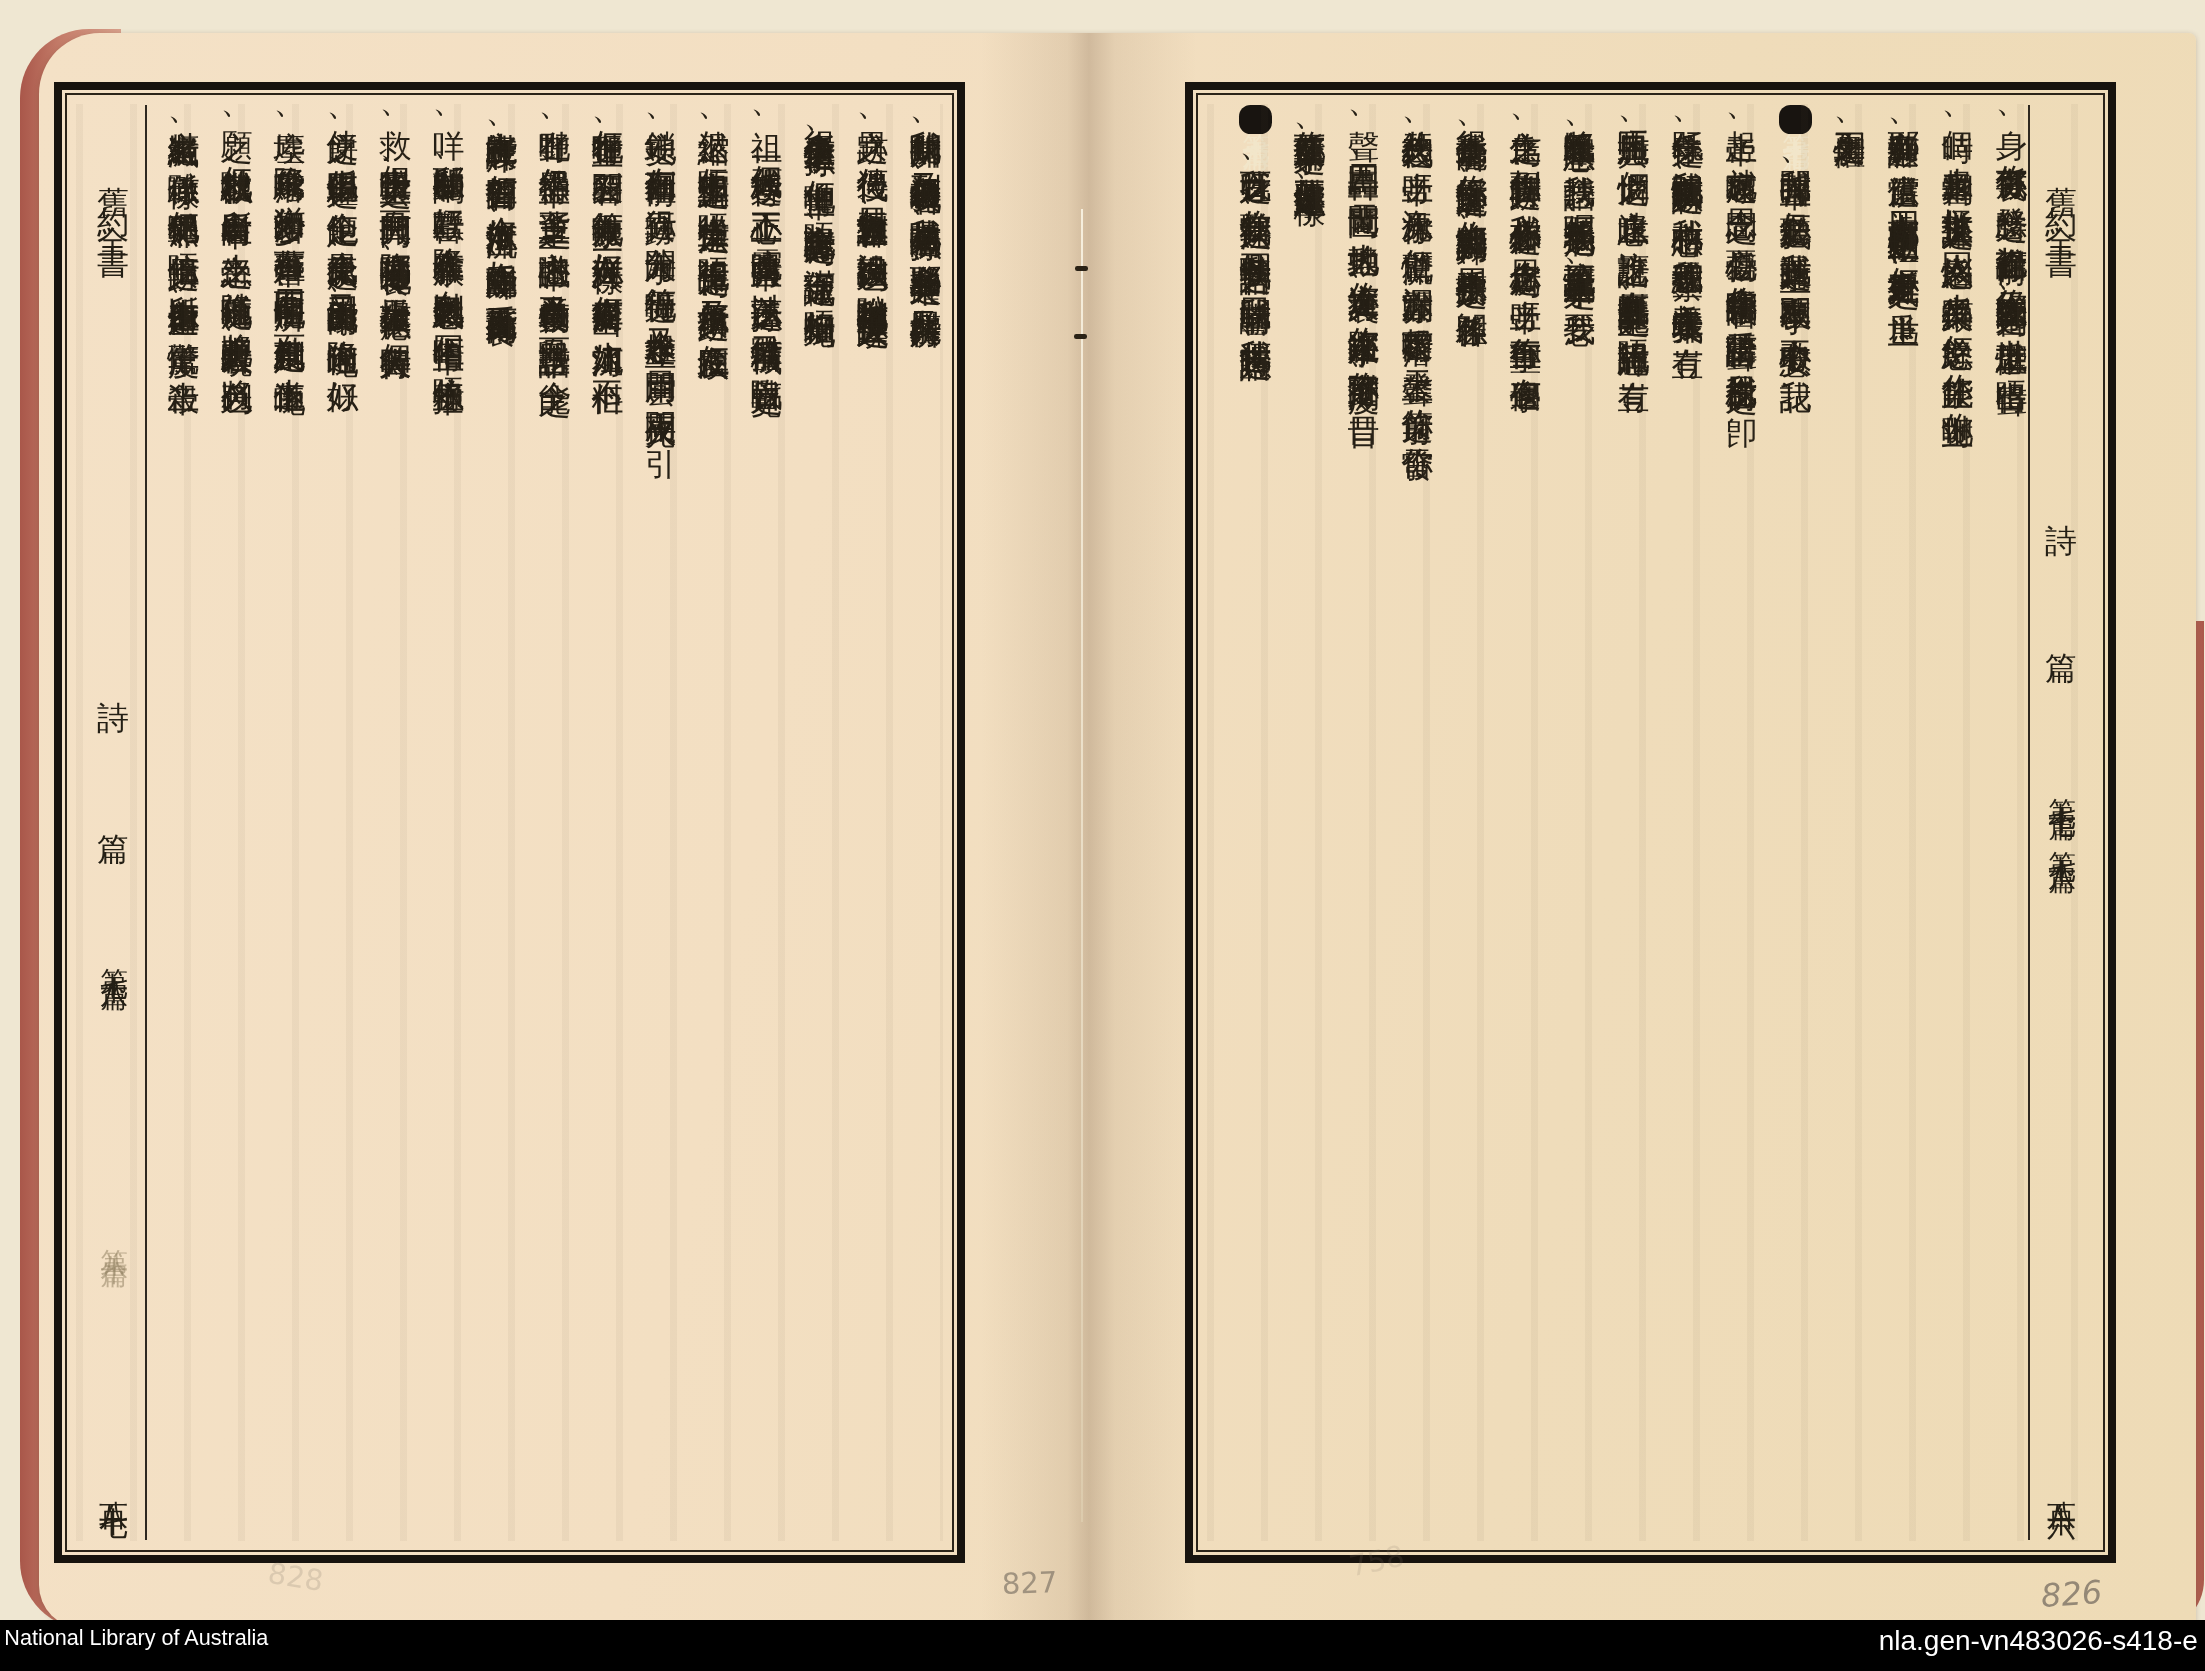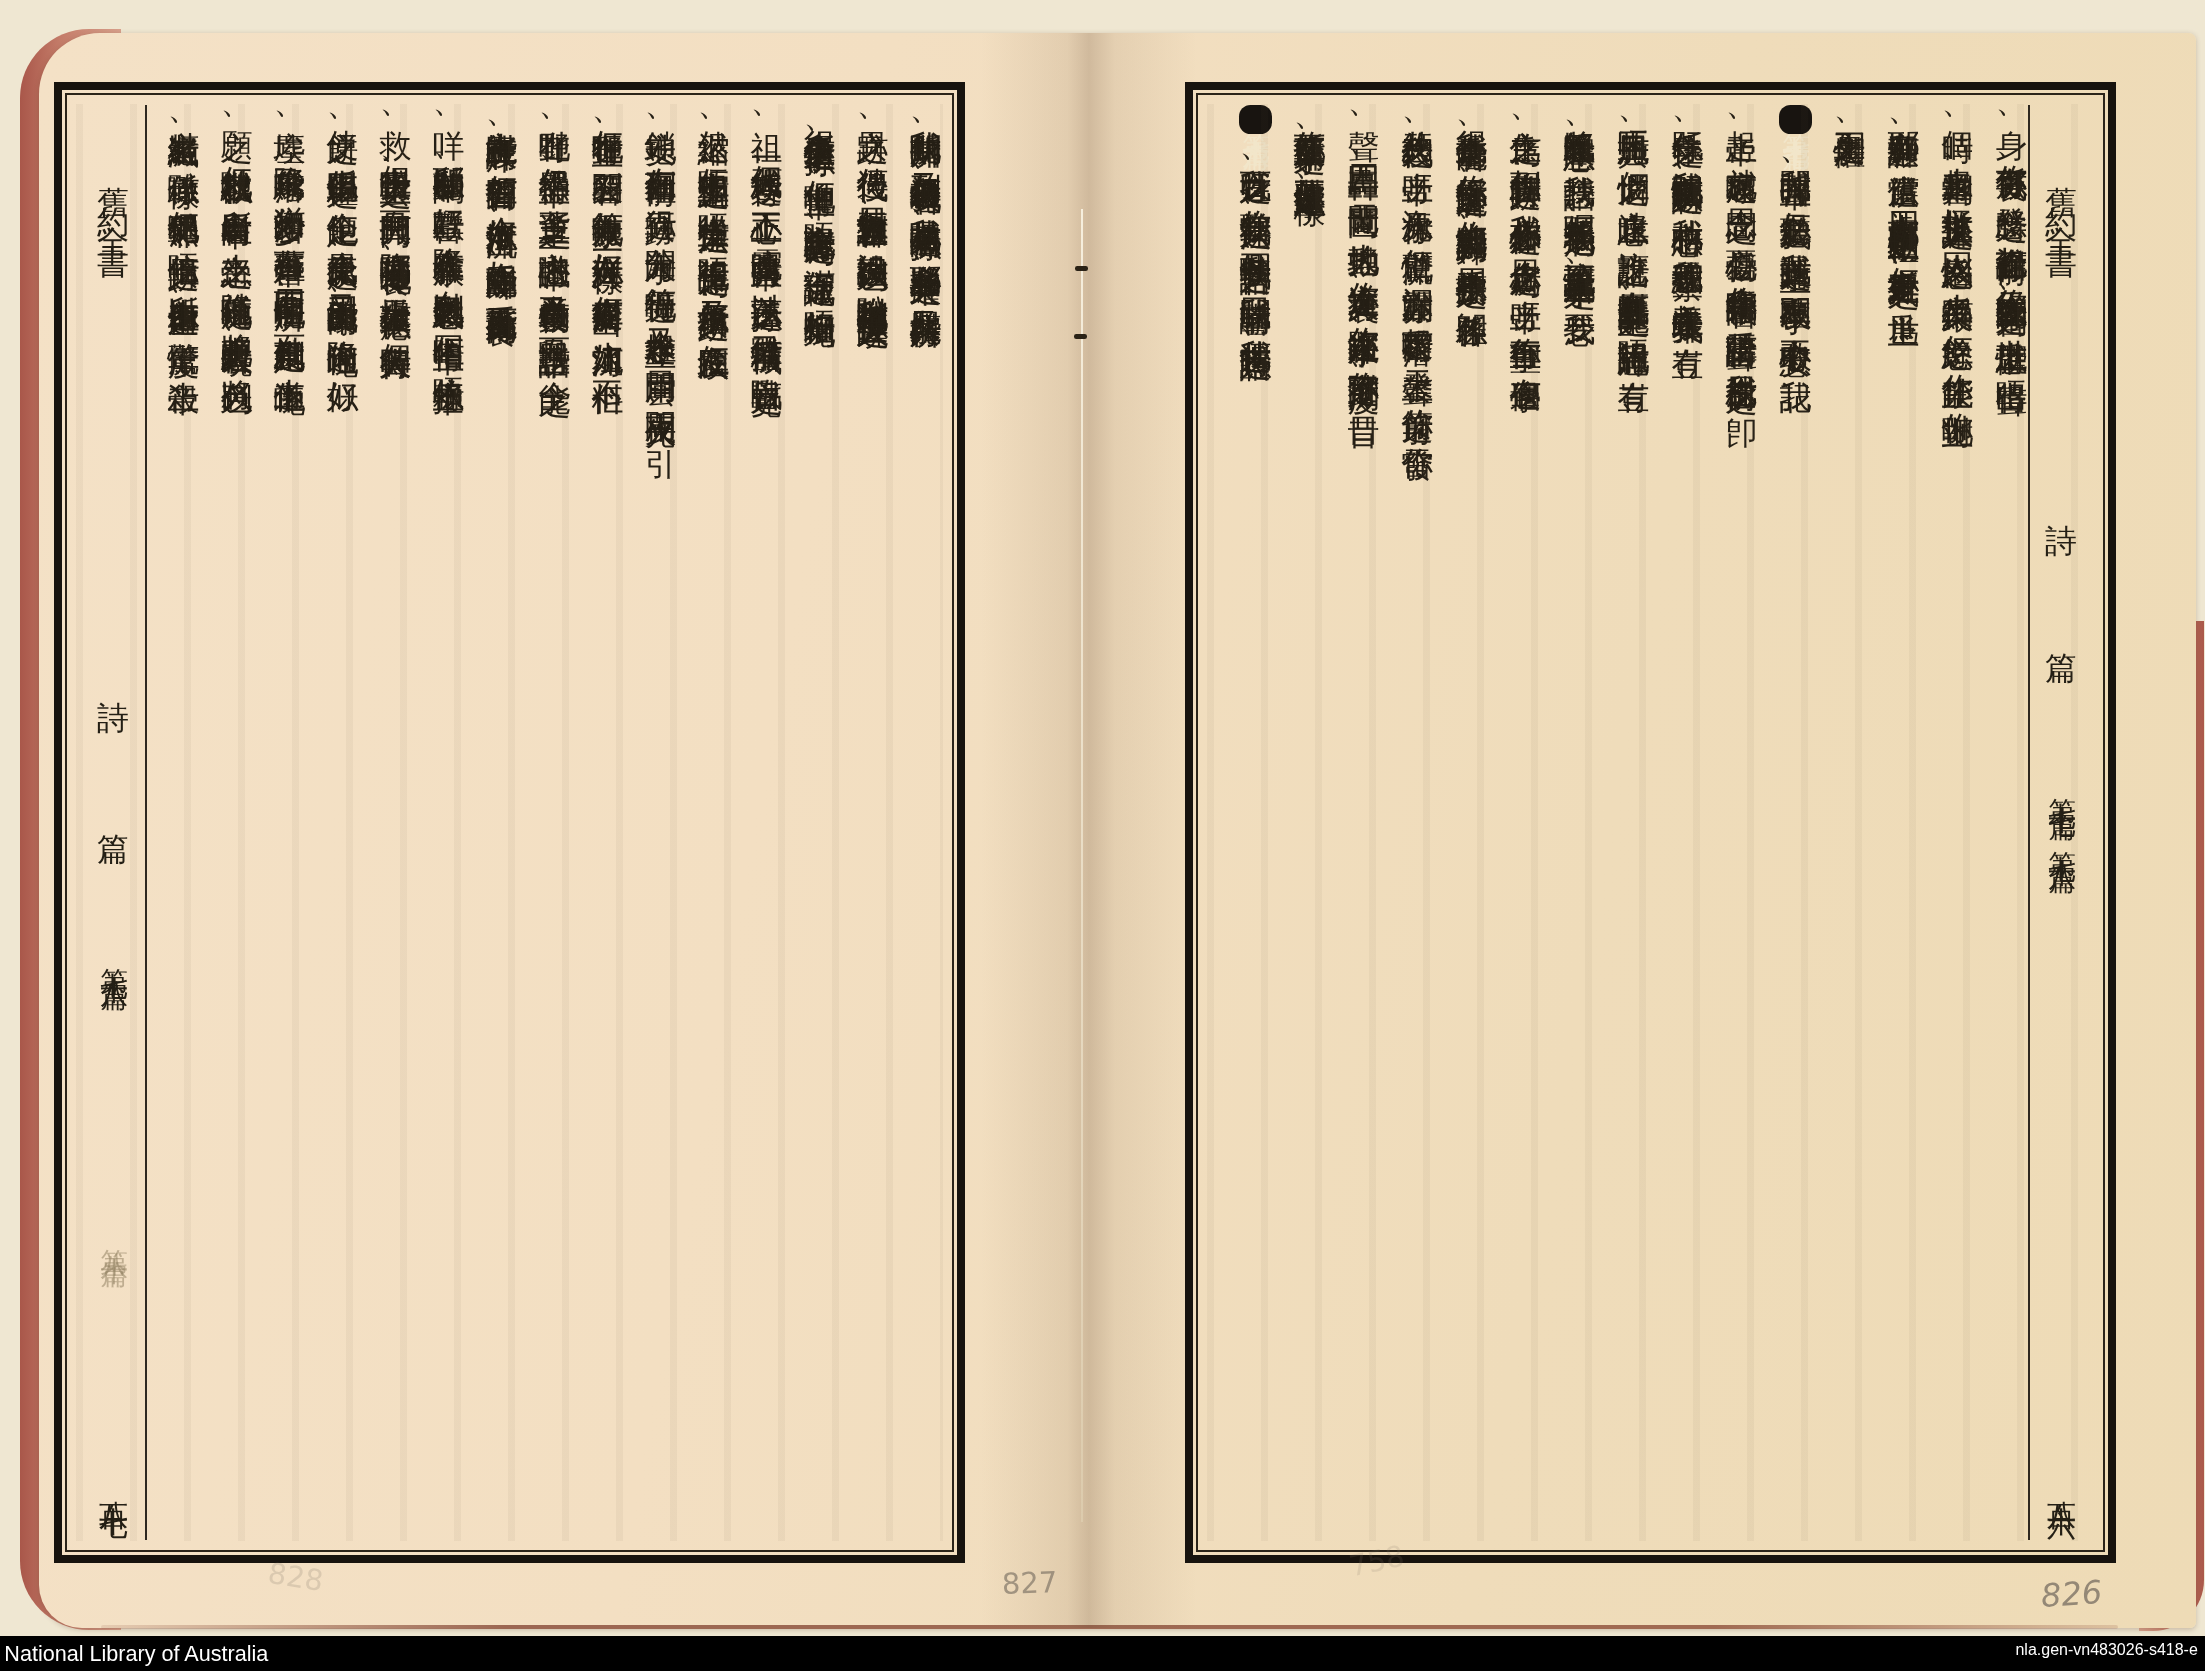--- a/index.html
+++ b/index.html
@@ -101,25 +101,25 @@
   .pencil{
     position:absolute;font-family:"DejaVu Sans",sans-serif;
     color:#857a6b;
   }
   #pm-827{left:1002px;top:1566px;font-size:29px;opacity:.72;transform:rotate(-2deg);}
   #pm-826{left:2041px;top:1575px;font-size:32px;opacity:.85;transform:rotate(-4deg);font-style:italic;}
   #pm-828{left:268px;top:1560px;font-size:29px;opacity:.22;transform:rotate(9deg);}
   #pm-758{left:1349px;top:1544px;font-size:29px;opacity:.16;transform:rotate(-12deg);}
   
   .info-bar{
-    position:absolute;left:0;right:0;bottom:0;height:35px;background:#000;
+    position:absolute;left:0;right:0;bottom:0;height:51px;background:#000;
     font-family:"Liberation Sans","DejaVu Sans",sans-serif;color:#fff;
   }
   .info-bar .lib{position:absolute;left:4.3px;top:5px;font-size:21.6px;}
-  .info-bar .id{position:absolute;right:7.2px;top:5px;font-size:16px;text-align:center;}
+  .info-bar .id{position:absolute;right:7.2px;top:5px;font-size:28px;text-align:center;}
 </style>
 </head>
 <body>
 
 <div class="edge-left"></div>
 <div class="edge-right"></div>
 <div class="paper"></div>
 <div class="edge-bottom"></div>
 <div class="gutter-shadow"></div>
 <div class="thread"></div>

